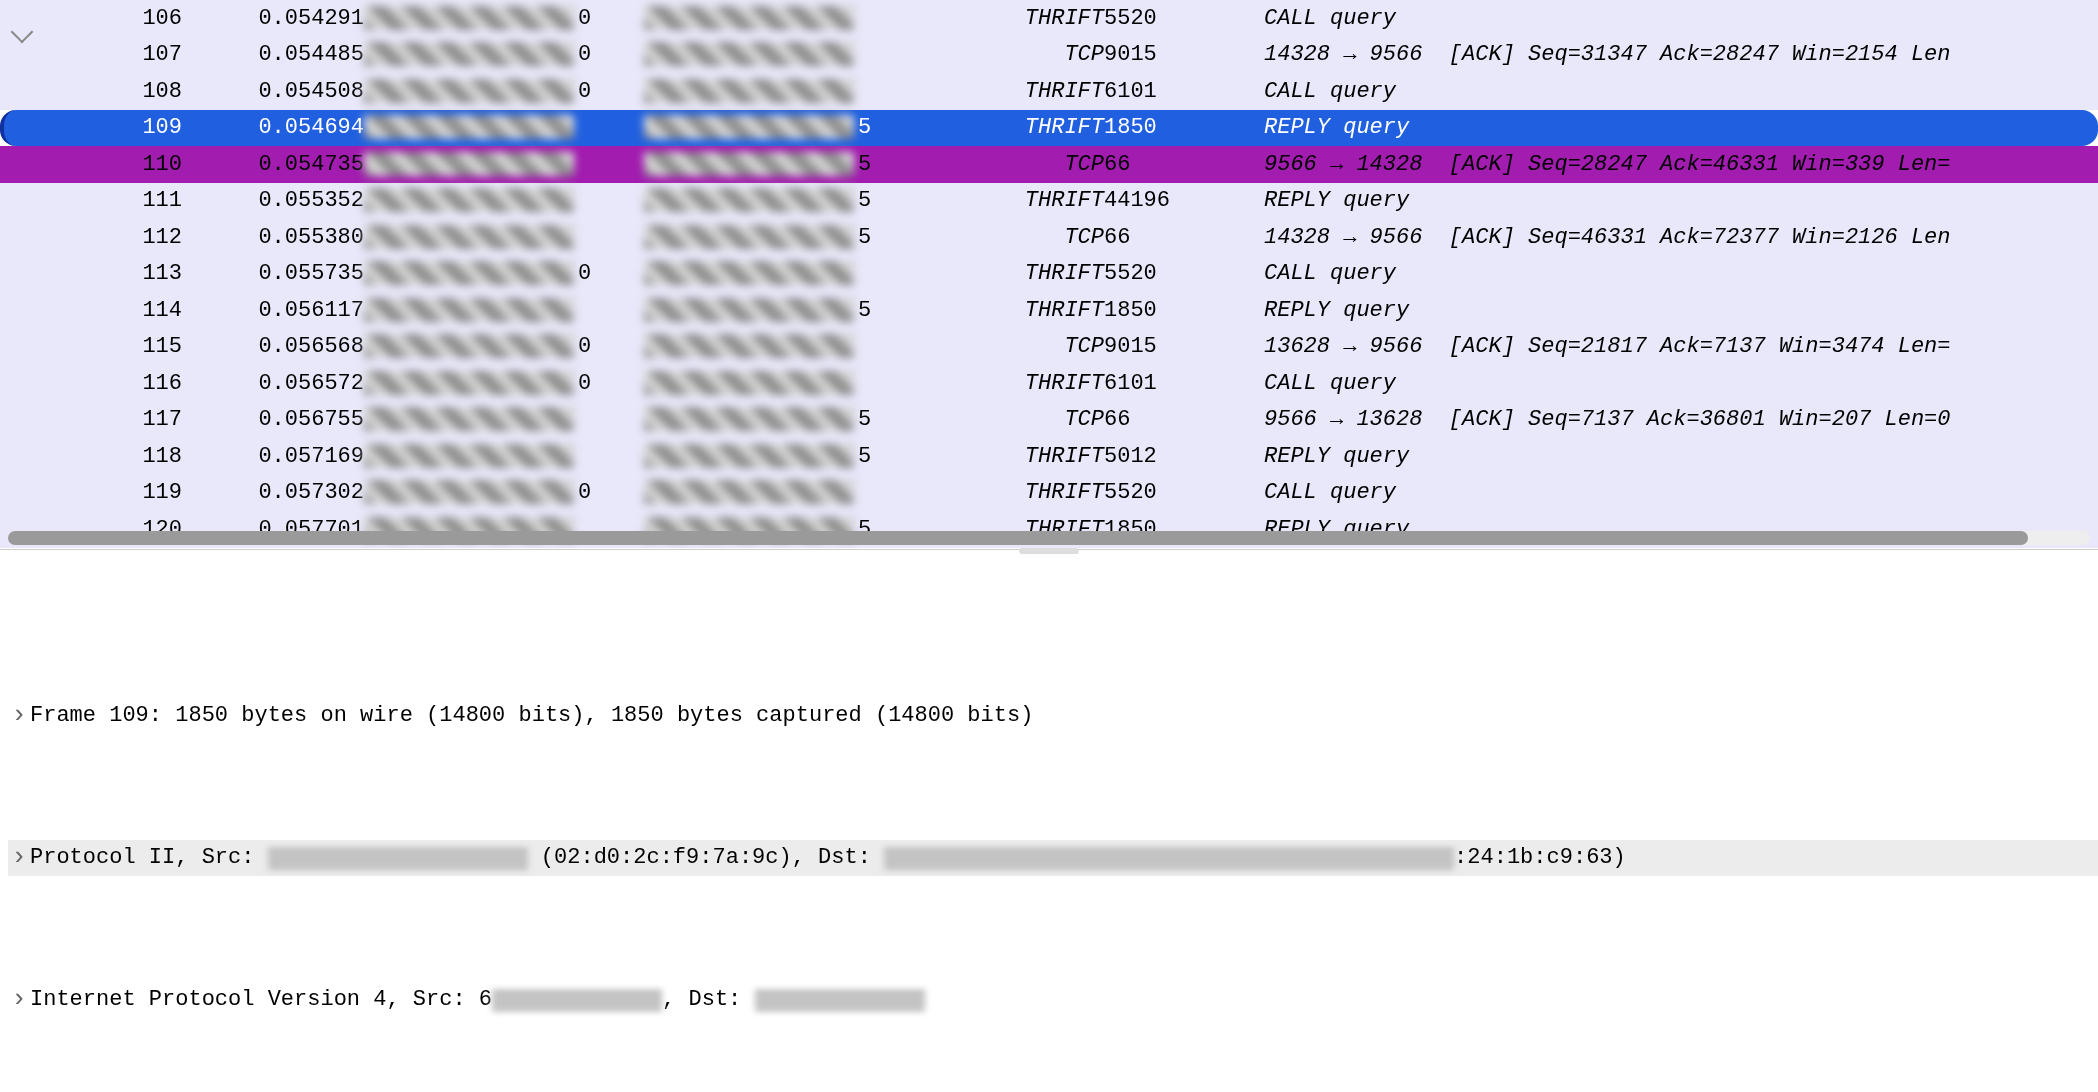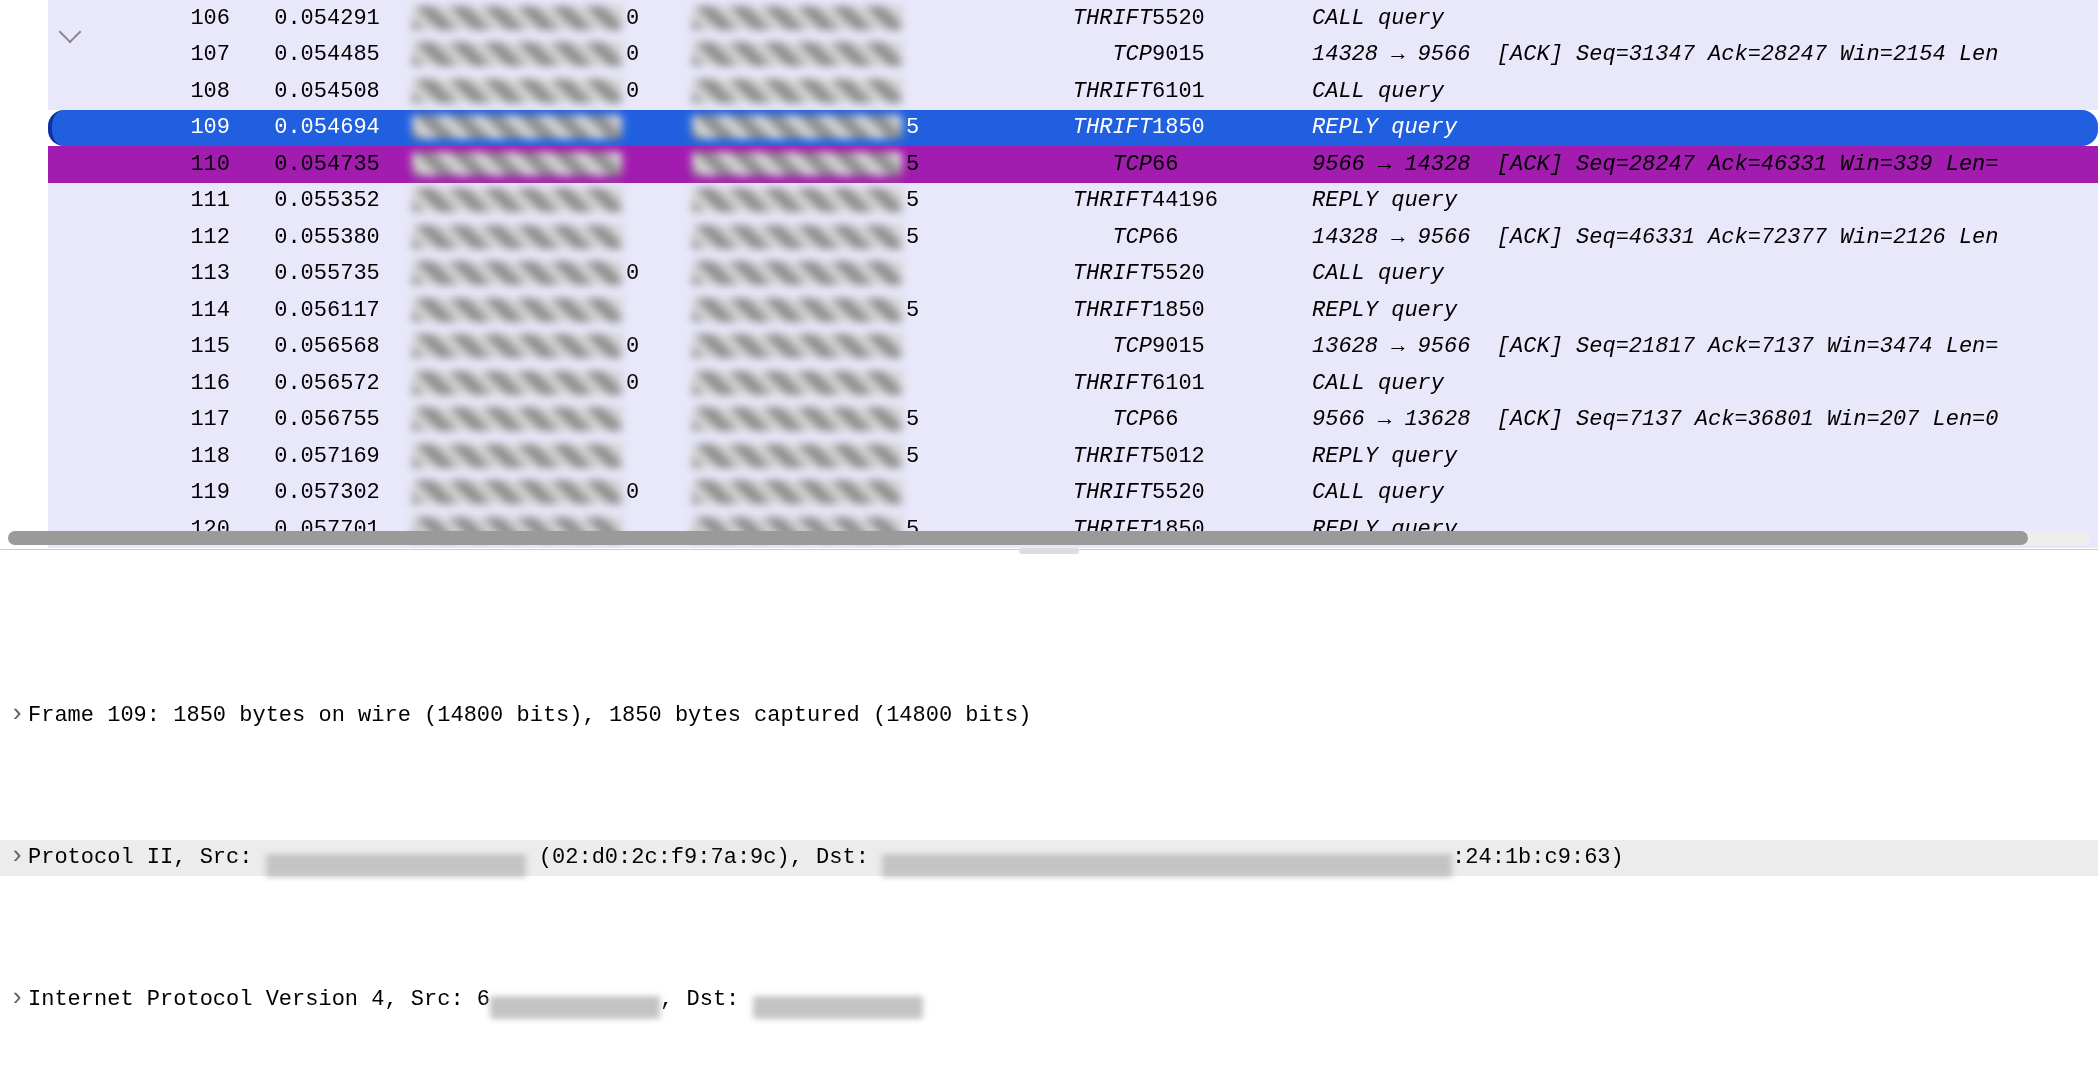--- a/index.html
+++ b/index.html
@@ -21,34 +21,33 @@
   .packet-list {
     width: 100%;
   }
   .packet-row {
     display: flex;
     align-items: center;
     height: 36.5px;
     background: #e8e8fa;
     white-space: pre;
     border-left: 4px solid transparent;
-    margin-left: 48px;
   }
   .packet-row.selected {
     background: #2060e0;
     color: #fff;
     border-left: 4px solid #1030a0;
     border-radius: 16px;
   }
   .packet-row.related {
     background: #a21caf;
   }
   .col-gutter { width: 40px; flex: 0 0 40px; position: relative; }
   .col-no     { width: 150px; flex: 0 0 150px; text-align: right; padding-right: 12px; }
-  .col-time   { width: 170px; flex: 0 0 170px; text-align: center; }
+  .col-time   { width: 170px; flex: 0 0 170px; text-align: right; }
   .col-src    { width: 280px; flex: 0 0 280px; }
   .col-dst    { width: 280px; flex: 0 0 280px; }
   .col-proto  { width: 180px; flex: 0 0 180px; text-align: right; padding-left: 30px; font-style: italic;}
   .col-len    { width: 160px; flex: 0 0 160px; text-align: left; padding-right: 12px;}
   .col-info   { flex: 1 1 auto; text-align: left; overflow: hidden; text-overflow: clip; font-style: italic;}
   .redacted {
     display:inline-block;
     width: 210px; height: 24px;
     background:
       repeating-linear-gradient(45deg,
@@ -86,23 +85,23 @@
   }
   .pane-bottom {
     padding: 6px 0 0 0;
     font-size: 22px;
     line-height: 35.5px;
     white-space: pre;
     position: relative;
   }
   .tree-row {
     display: flex;
-    align-items: flex-end;
-    padding-left: 6px;
+    align-items: center;
     height: 35.5px;
+    margin-left: 8px;
   }
   .tree-row.hl { background: #ececec; }
   .caret {
     display: inline-block;
     width: 22px; text-align: center;
     color: #666;
     user-select: none;
   }
   .caret.right::before { content: "›"; font-size: 26px; }
   .inline-redact {

